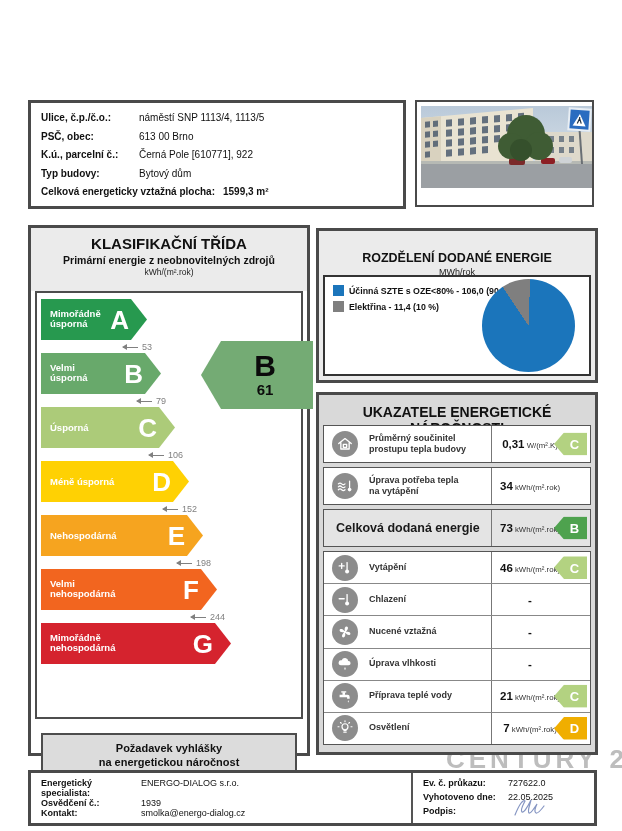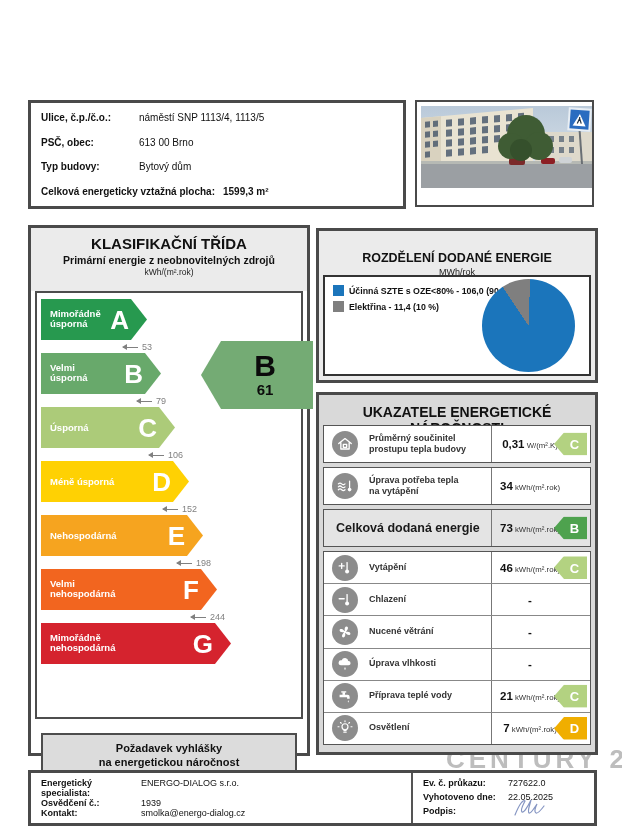--- a/index.html
+++ b/index.html
@@ -118,20 +118,24 @@
 
 
   <div class="info">
     <div class="inforow">
       <span class="lbl">Ulice, č.p./č.o.:</span>
       <span class="val">náměstí SNP 1113/4, 1113/5</span>
     </div>
     <div class="inforow">
       <span class="lbl">PSČ, obec:</span>
       <span class="val">613 00 Brno</span>
+    </div>
+    <div class="inforow">
+      <span class="lbl">K.ú., parcelní č.:</span>
+      <span class="val">Černá Pole [610771], 922</span>
     </div>
     <div class="inforow">
       <span class="lbl">Typ budovy:</span>
       <span class="val">Bytový dům</span>
     </div>
     <div class="inforow area">
       <span>Celková energeticky vztažná plocha:</span>
       <span class="val">1599,3 m²</span>
     </div>
   </div>
@@ -388,21 +392,21 @@
         <div class="vline"></div>
         <div class="ival"><b>-</b></div>
       </div>
       <div class="grow">
         <span class="icircle">
           <svg viewBox="0 0 24 24">
             <circle cx="12" cy="12" r="1.6" fill="#fff"></circle>
             <path fill="#fff" d="M12 11c-1-3 0-5.5 2-5.5S16.5 9 13 11.5zM13 12c3-1 5.5 0 5.5 2S15 16.5 12.5 13zM12 13c1 3 0 5.5-2 5.5S7.5 15 11 12.5zM11 12c-3 1-5.5 0-5.5-2S9 7.5 11.5 11z"></path>
           </svg>
         </span>
-        <div class="ilabel">Nucené větrání</div>
+        <div class="ilabel">Nucené vztažná</div>
         <div class="vline"></div>
         <div class="ival"><b>-</b></div>
       </div>
       <div class="grow">
         <span class="icircle">
           <svg viewBox="0 0 24 24">
             <path fill="#fff" d="M7.5 13.5a3 3 0 1 1 .6-5.9 4 4 0 0 1 7.8.9h.3a2.5 2.5 0 0 1 0 5z"></path>
             <path fill="#fff" d="M12 15.5c-1.1 1.8-1.1 2.9 0 3.4 1.1-.5 1.1-1.6 0-3.4z"></path>
           </svg>
         </span>

